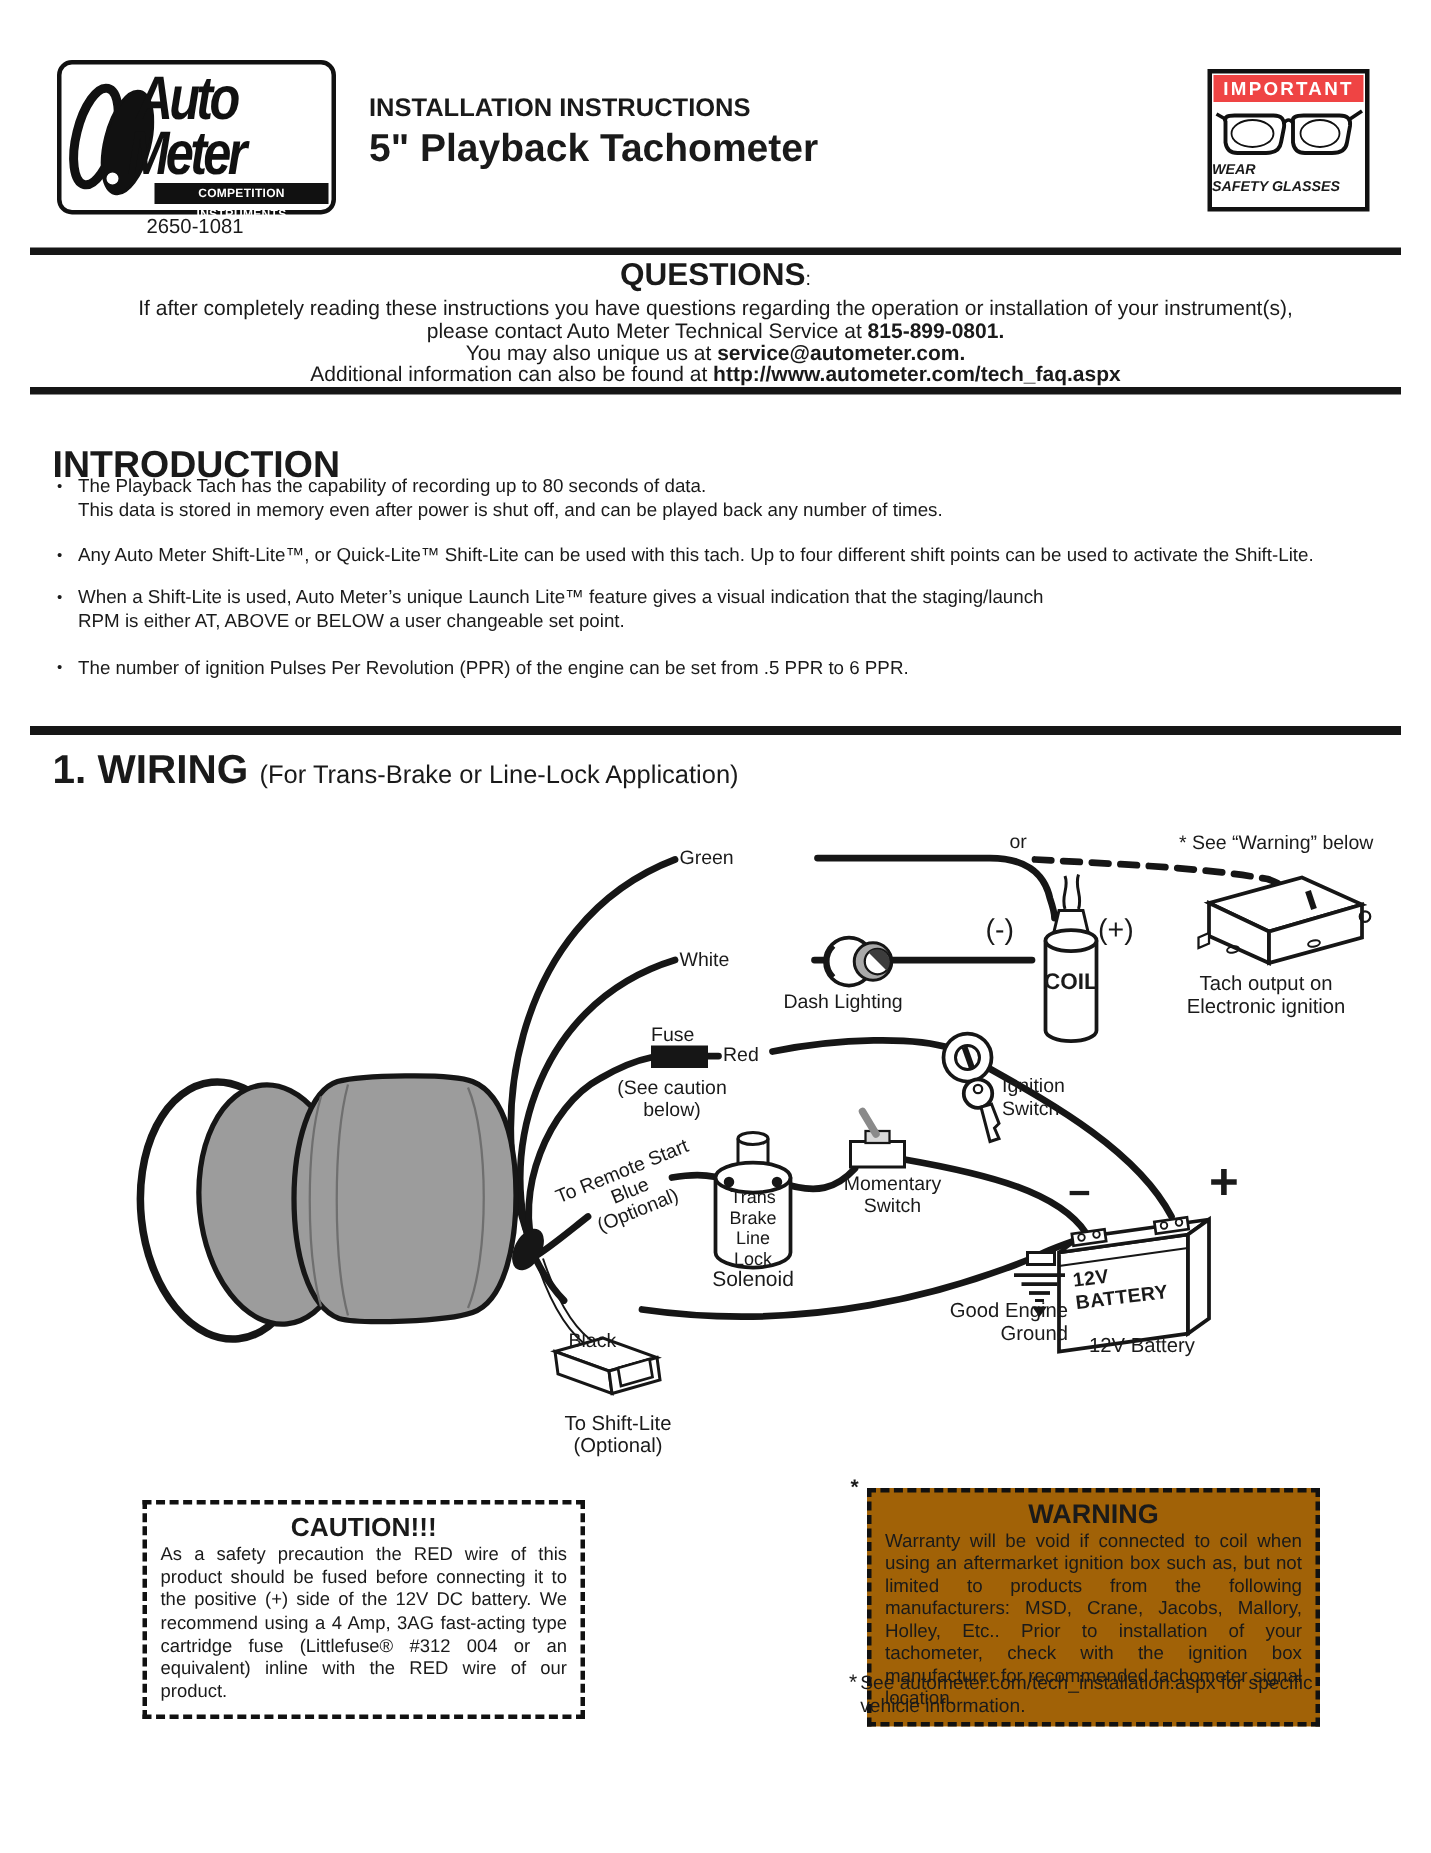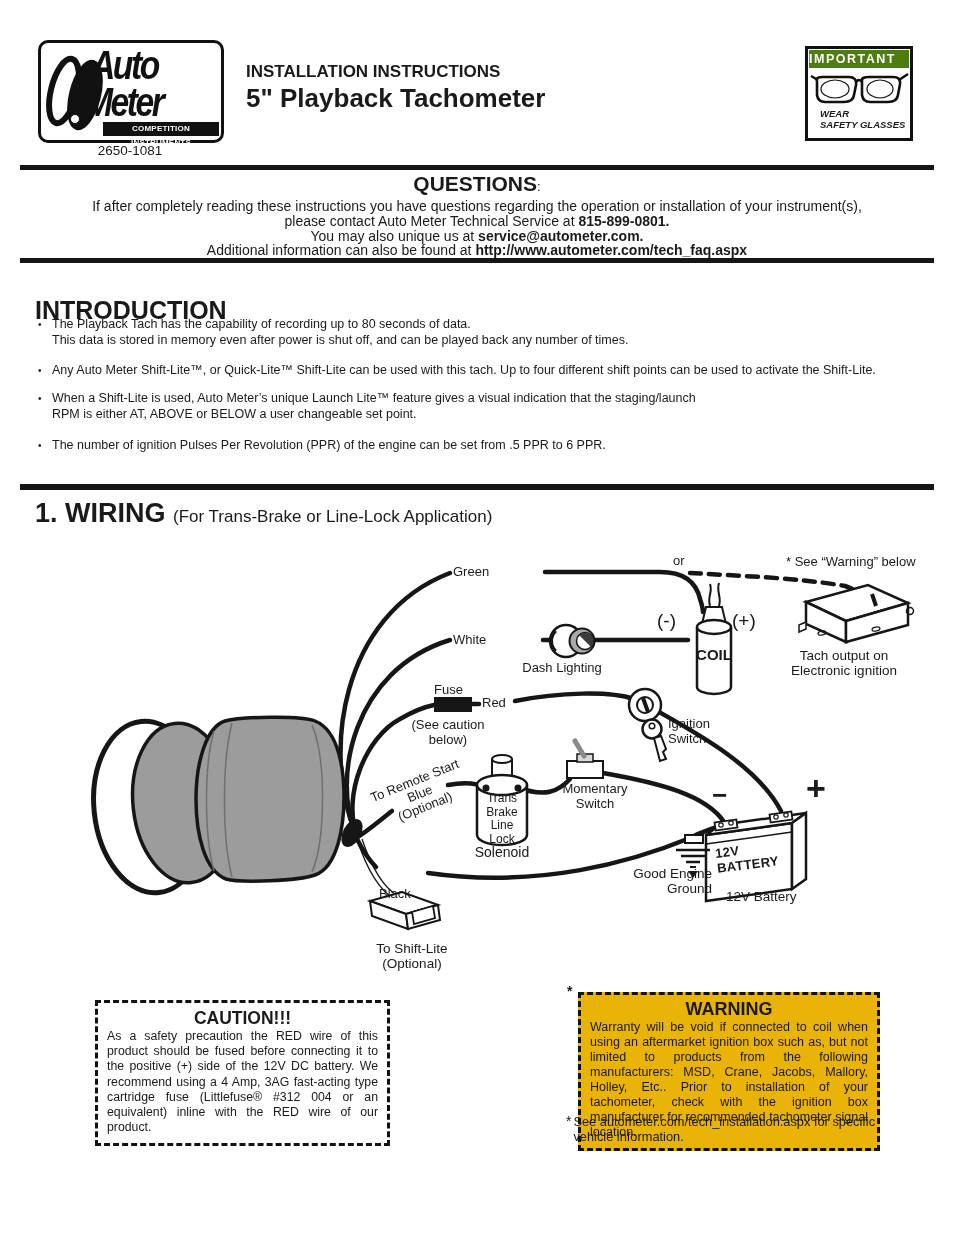--- a/index.html
+++ b/index.html
@@ -11,23 +11,23 @@
   
   .logo-box{position:absolute;left:38px;top:40px;width:180px;height:97px;border:3px solid #111;border-radius:10px;background:#fff;}
   .logo-word{position:absolute;font-weight:bold;font-style:italic;letter-spacing:-3px;color:#111;
              transform:scaleX(.82);transform-origin:left;line-height:1;}
   .logo-bar{position:absolute;left:62px;top:79px;width:116px;height:14px;background:#111;color:#fff;
             font-size:8px;font-weight:bold;text-align:center;line-height:14px;letter-spacing:.2px;}
   .part-number{position:absolute;left:60px;top:143px;width:140px;text-align:center;font-size:13.5px;}
   .doc-type{position:absolute;left:246px;top:62px;font-size:17px;font-weight:bold;}
   .product-title{position:absolute;left:246px;top:83px;font-size:26px;font-weight:bold;}
   .important-box{position:absolute;left:805px;top:46px;width:108px;height:95px;border:3px solid #111;background:#fff;box-sizing:border-box;}
-  .important-head{background:#4d7c0f;color:#fff;font-size:12.5px;font-weight:bold;text-align:left;
+  .important-head{background:#ef4444;color:#fff;font-size:12.5px;font-weight:bold;text-align:center;
                   letter-spacing:1.5px;line-height:18px;height:18px;margin:1px;}
-  .important-caption{font-style:italic;font-weight:bold;font-size:9.5px;line-height:10.5px;padding-left:12px;}
+  .important-caption{font-style:italic;font-weight:bold;font-size:9.5px;line-height:10.5px;padding-left:0;}
   
   .questions{position:absolute;left:20px;top:171px;width:914px;text-align:center;}
   .q-head{font-size:21px;font-weight:bold;line-height:25px;}
   .q-colon{font-size:13px;font-weight:normal;}
   .q-line{font-size:14px;line-height:14.8px;}
   
   .intro-head{position:absolute;left:35px;top:256px;font-size:25px;font-weight:bold;margin-top:40px;}
   .bullet-row{position:absolute;left:38px;width:890px;}
   .bullet-dot{position:absolute;left:0;top:3px;font-size:10px;}
   .bullet-text{display:block;margin-left:14px;font-size:12.5px;line-height:16px;}
@@ -42,21 +42,21 @@
   .coil-sign{font-size:19px;}
   .coil-name{font-weight:bold;font-size:15px;}
   .batt-minus{font-size:26px;font-weight:bold;}
   .batt-plus{font-size:34px;font-weight:bold;}
   .batt-side{font-weight:bold;font-size:13px;transform:rotate(-7deg);letter-spacing:.3px;}
   .rotated-wire-label{transform:rotate(-22deg);line-height:14px;}
   .sol-body{font-size:12px;line-height:13.5px;}
   
   .caution-box{position:absolute;left:95px;top:1000px;width:295px;border:3px dashed #111;background:#fff;
                box-sizing:border-box;padding:5px 9px 8px 9px;}
-  .warning-box{position:absolute;left:578px;top:992px;width:302px;border:3.5px dashed #111;background:#eab308;
+  .warning-box{position:absolute;left:578px;top:992px;width:302px;border:3.5px dashed #111;background:#a16207;
                box-sizing:border-box;padding:4px 9px 8px 9px;}
   .box-head{text-align:center;font-weight:bold;font-size:17.5px;line-height:21px;}
   .box-body{font-size:12.3px;line-height:15.2px;text-align:justify;}
   .warn-ast{position:absolute;left:567px;top:983px;font-size:14px;font-weight:bold;}
   .footnote{position:absolute;left:566px;top:1114px;font-size:12.8px;line-height:15px;}
   .footnote .ast{font-size:14px;vertical-align:4px;margin-right:2px;}
   svg .wire{stroke:#161616;stroke-width:4.5;fill:none;stroke-linecap:round;}
   svg .thin{stroke:#161616;stroke-width:1.3;fill:none;}
 </style>
 </head>

